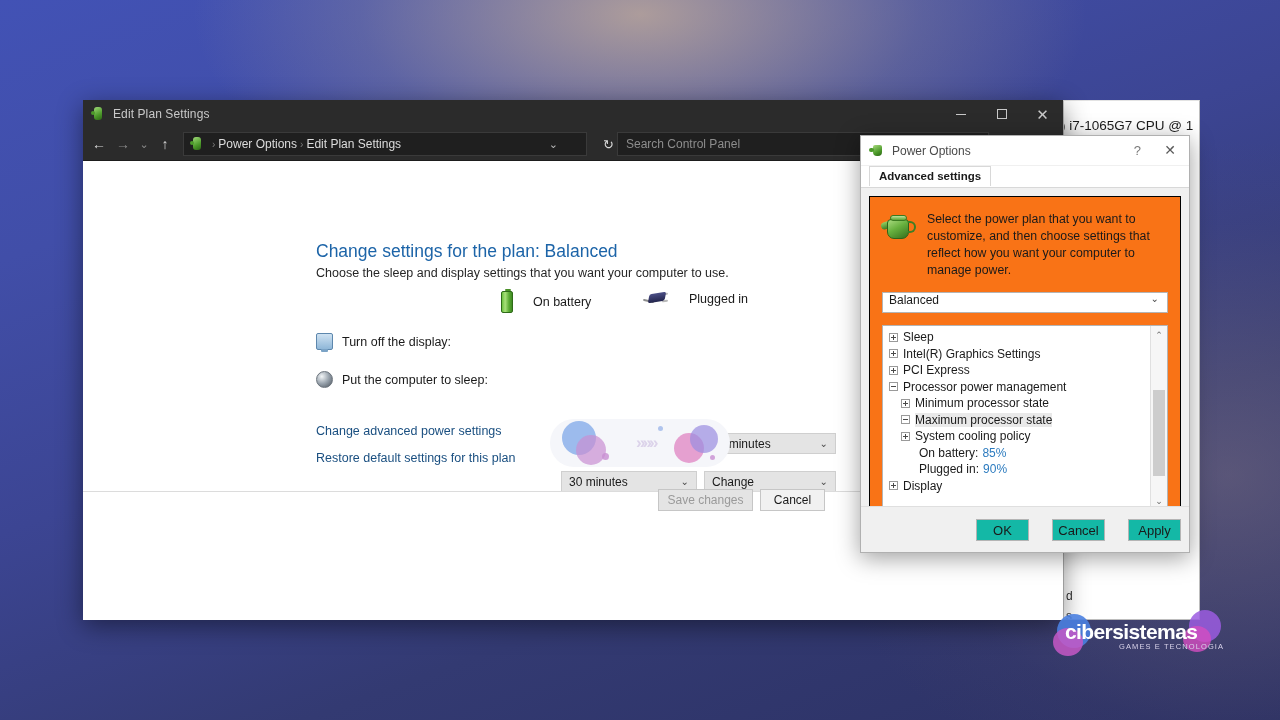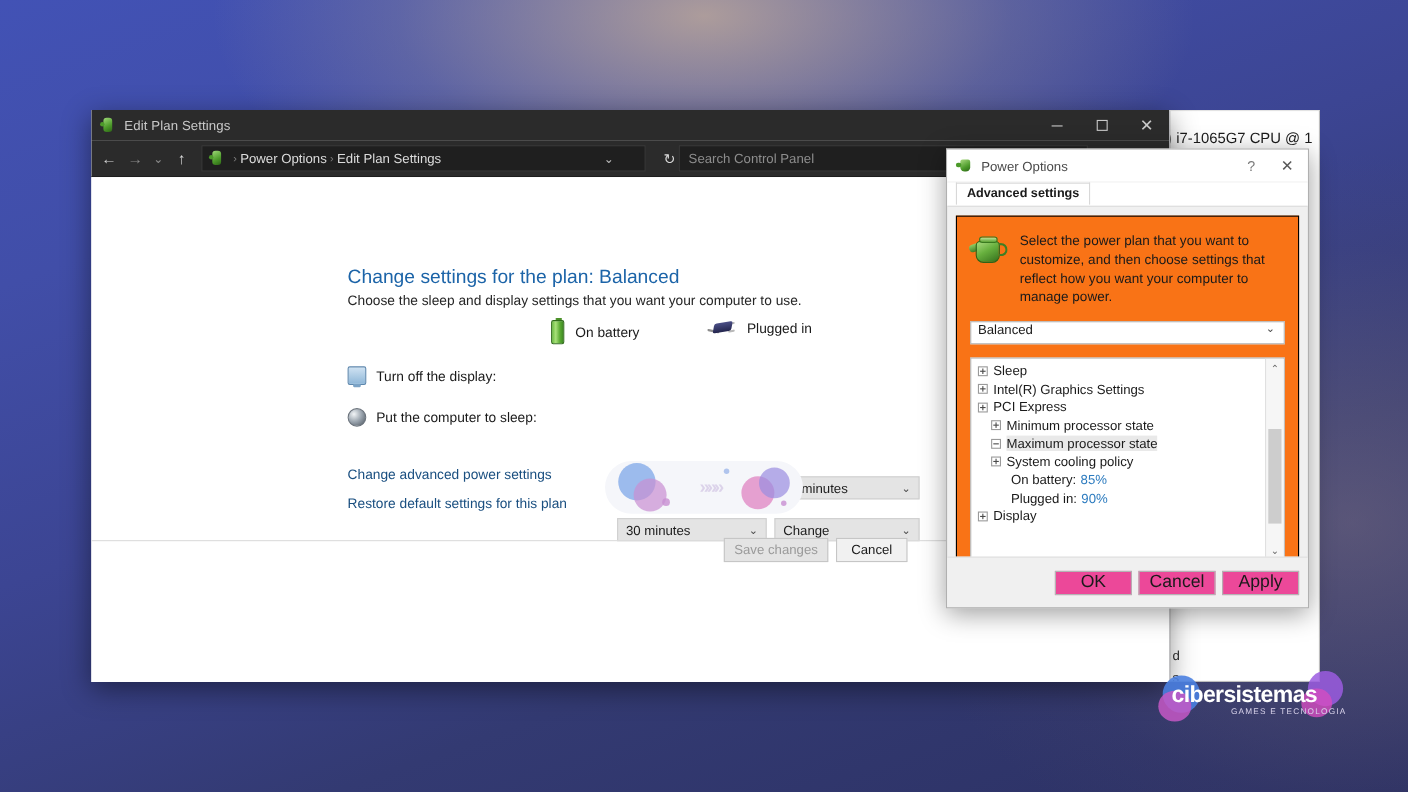--- a/index.html
+++ b/index.html
@@ -141,21 +141,21 @@
     white-space: nowrap;
   }
 
   .col-head {
     position: absolute; top: 130px;
     display: flex; align-items: center;
     font-size: 12.5px; color: #1a1a1a;
   }
   .col-head.battery { left: 418px; }
   .col-head.plugged { left: 560px; }
-  .col-head .lbl { margin-left: 10px; }
+  .col-head .lbl { margin-left: 20px; }
 
   
   .icon-battery {
     width: 12px; height: 22px; position: relative;
     border-radius: 2px;
     background: linear-gradient(90deg,#6bbf3f 0%, #a8e07a 32%, #5aab33 70%, #3f8a22 100%);
     border: 1px solid #2e6b18;
   }
   .icon-battery::before {
     content:""; position:absolute; left:3px; top:-3px;
@@ -381,23 +381,23 @@
     display:flex; align-items:center; justify-content:center;
     font-size: 12px; color:#1a1a1a;
     background:#f0f0f0; border: 1px solid #b4b4b4;
   }
 
   .dlg-footer {
     position: absolute; left: 0; right: 0; bottom: 0; height: 46px;
     background:#f0f0f0; border-top: 1px solid #dfdfdf;
   }
   .dlg-footer .btn2 {
-    position: absolute; top: 12px; height: 22px; width: 70px;
+    position: absolute; top: 12px; height: 22px; width: 53px;
     display:flex; align-items:center; justify-content:center;
-    font-size: 16px; border: 1px solid #b4b4b4; background:#ec4899; color:#1a1a1a;
+    font-size: 13px; border: 1px solid #b4b4b4; background:#14b8a6; color:#1a1a1a;
   }
   .btn-ok { right: 160px; }
   .btn-cancel2 { right: 84px; }
   .btn-apply { right: 8px; background:#f0f0f0; color:#a6a6a6; border-color:#cdcdcd; }
 
   
   #watermark {
     position: absolute; left: 1055px; top: 600px;
     width: 170px; height: 58px;
   }
@@ -578,20 +578,24 @@
             <span class="tnode-label">Sleep</span>
           </div>
           <div class="tree-row indent1">
             <span class="tnode plus"></span>
             <span class="tnode-label">Intel(R) Graphics Settings</span>
           </div>
           <div class="tree-row indent1">
             <span class="tnode plus"></span>
             <span class="tnode-label">PCI Express</span>
           </div>
+          <div class="tree-row indent1">
+            <span class="tnode"></span>
+            <span class="tnode-label">Processor power management</span>
+          </div>
           <div class="tree-row indent2">
             <span class="tnode plus"></span>
             <span class="tnode-label">Minimum processor state</span>
           </div>
           <div class="tree-row indent2 sel">
             <span class="tnode"></span>
             <span class="tnode-label">Maximum processor state</span>
           </div>
           <div class="tree-row indent2">
             <span class="tnode plus"></span>

